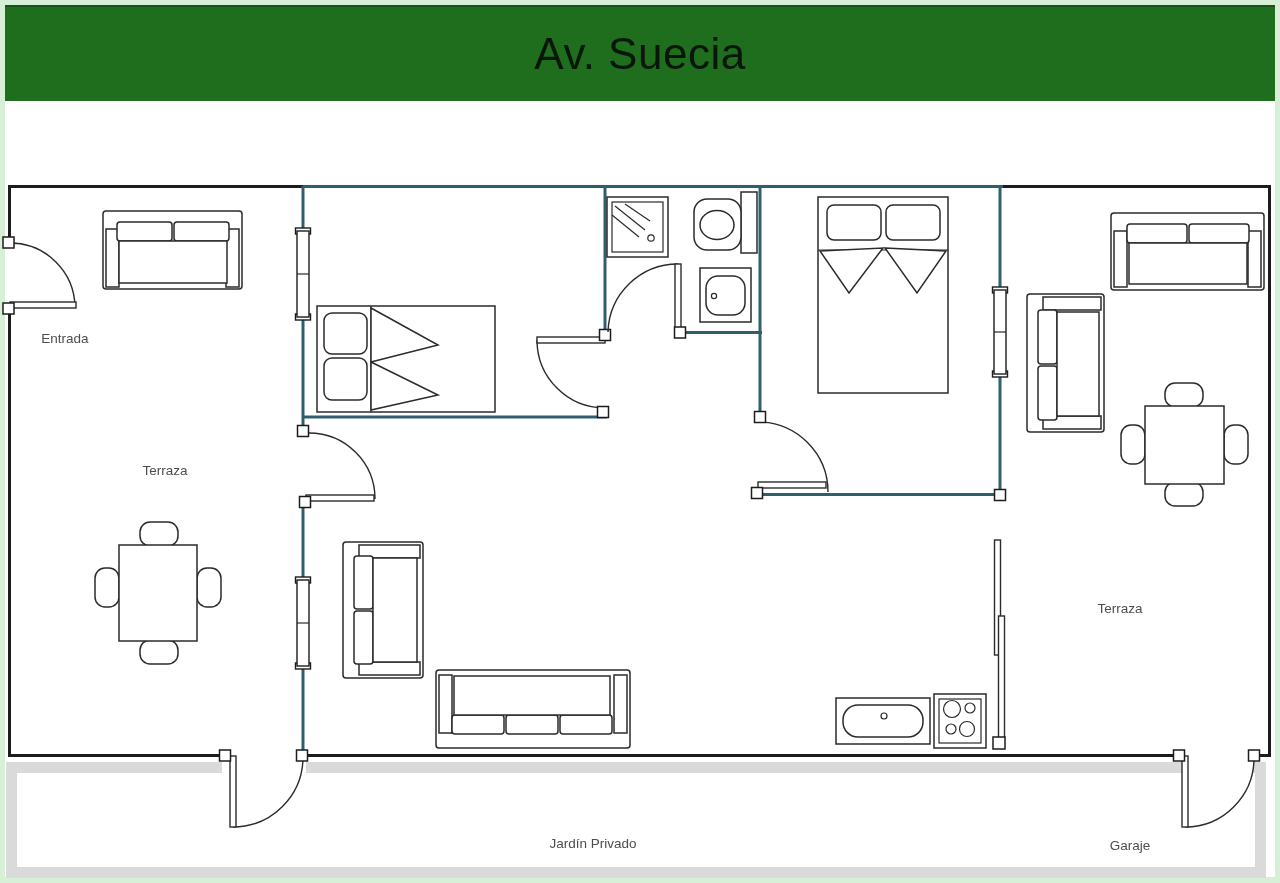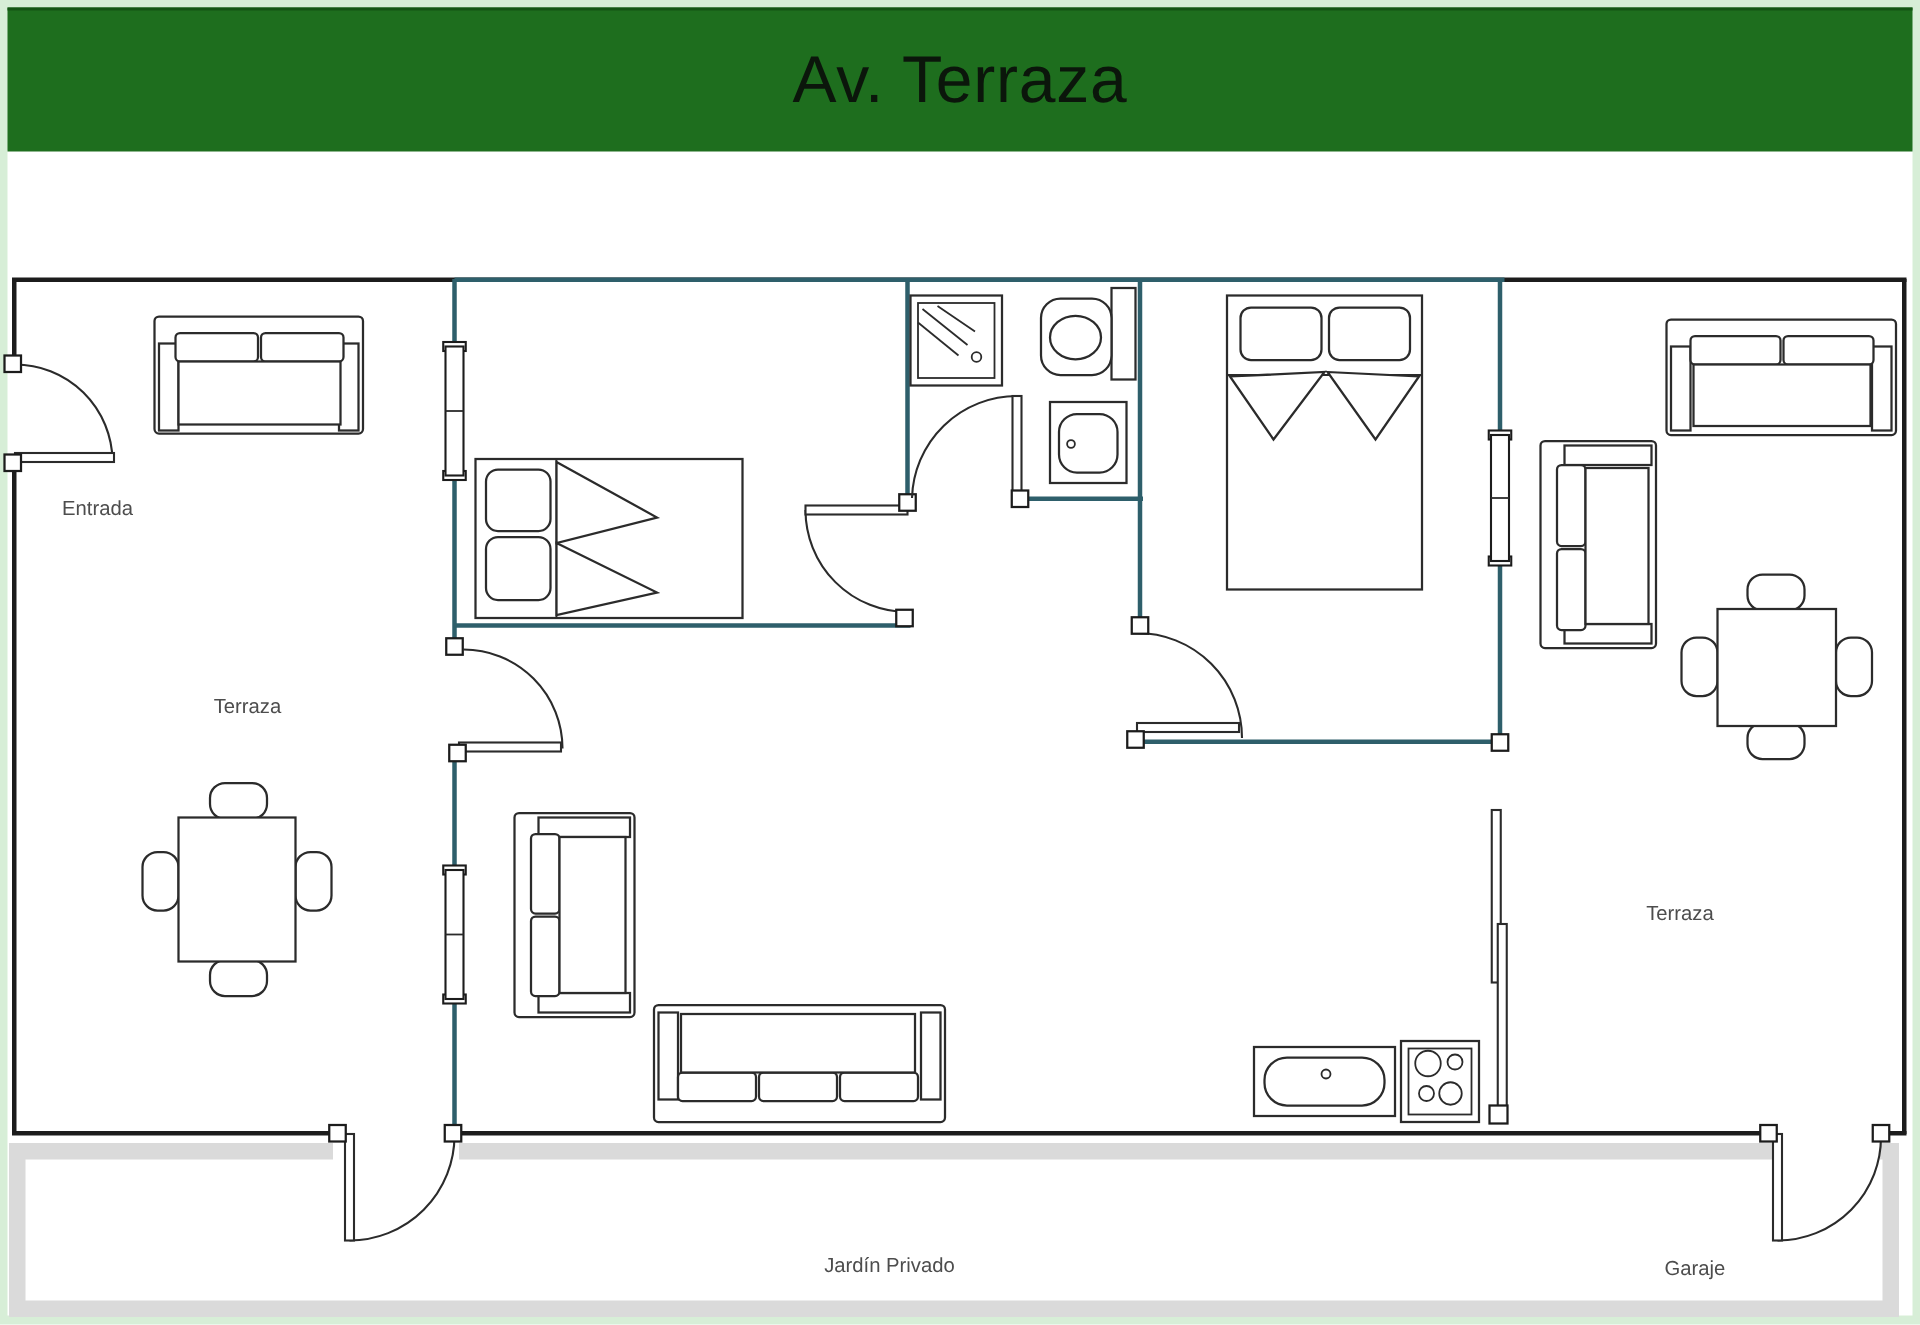--- a/index.html
+++ b/index.html
@@ -20,21 +20,21 @@
   .jamb{stroke:#1c1c1c;stroke-width:1.5;fill:#ffffff;}
   .win{stroke:#1c1c1c;stroke-width:1.4;fill:#ffffff;}
   .garden{fill:#dadada;}
 </style>
 </head>
 <body>
 
 <div id="stage">
   <div id="plan-area"></div>
   <div id="header">
-    <span class="title">Av. Terraza</span>
+    <span class="title">Av. Suecia</span>
   </div>
 
   <svg width="1280" height="883" viewBox="0 0 1280 883">
 
     <g>
       <rect class="garden" x="6" y="762" width="216" height="11"></rect>
       <rect class="garden" x="306" y="762" width="877" height="11"></rect>
       <rect class="garden" x="1253" y="762" width="13" height="11"></rect>
       <rect class="garden" x="6" y="867" width="1260" height="11"></rect>
       <rect class="garden" x="6" y="762" width="11" height="116"></rect>

